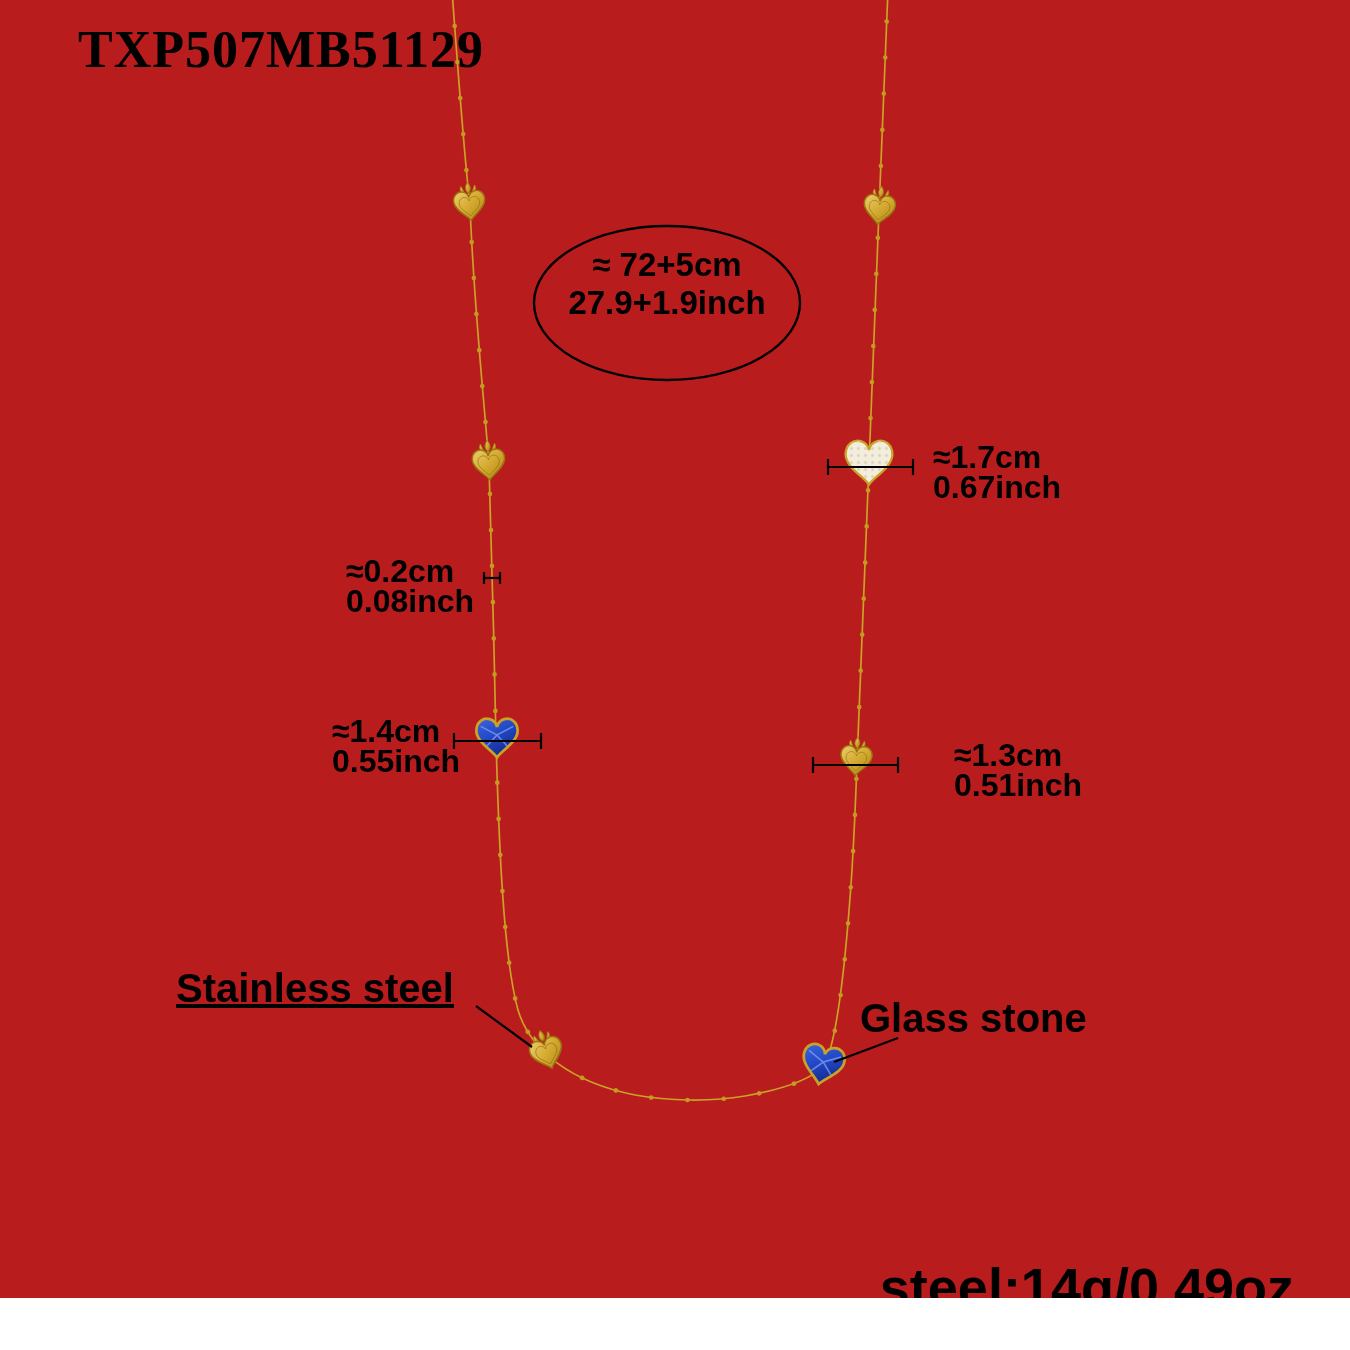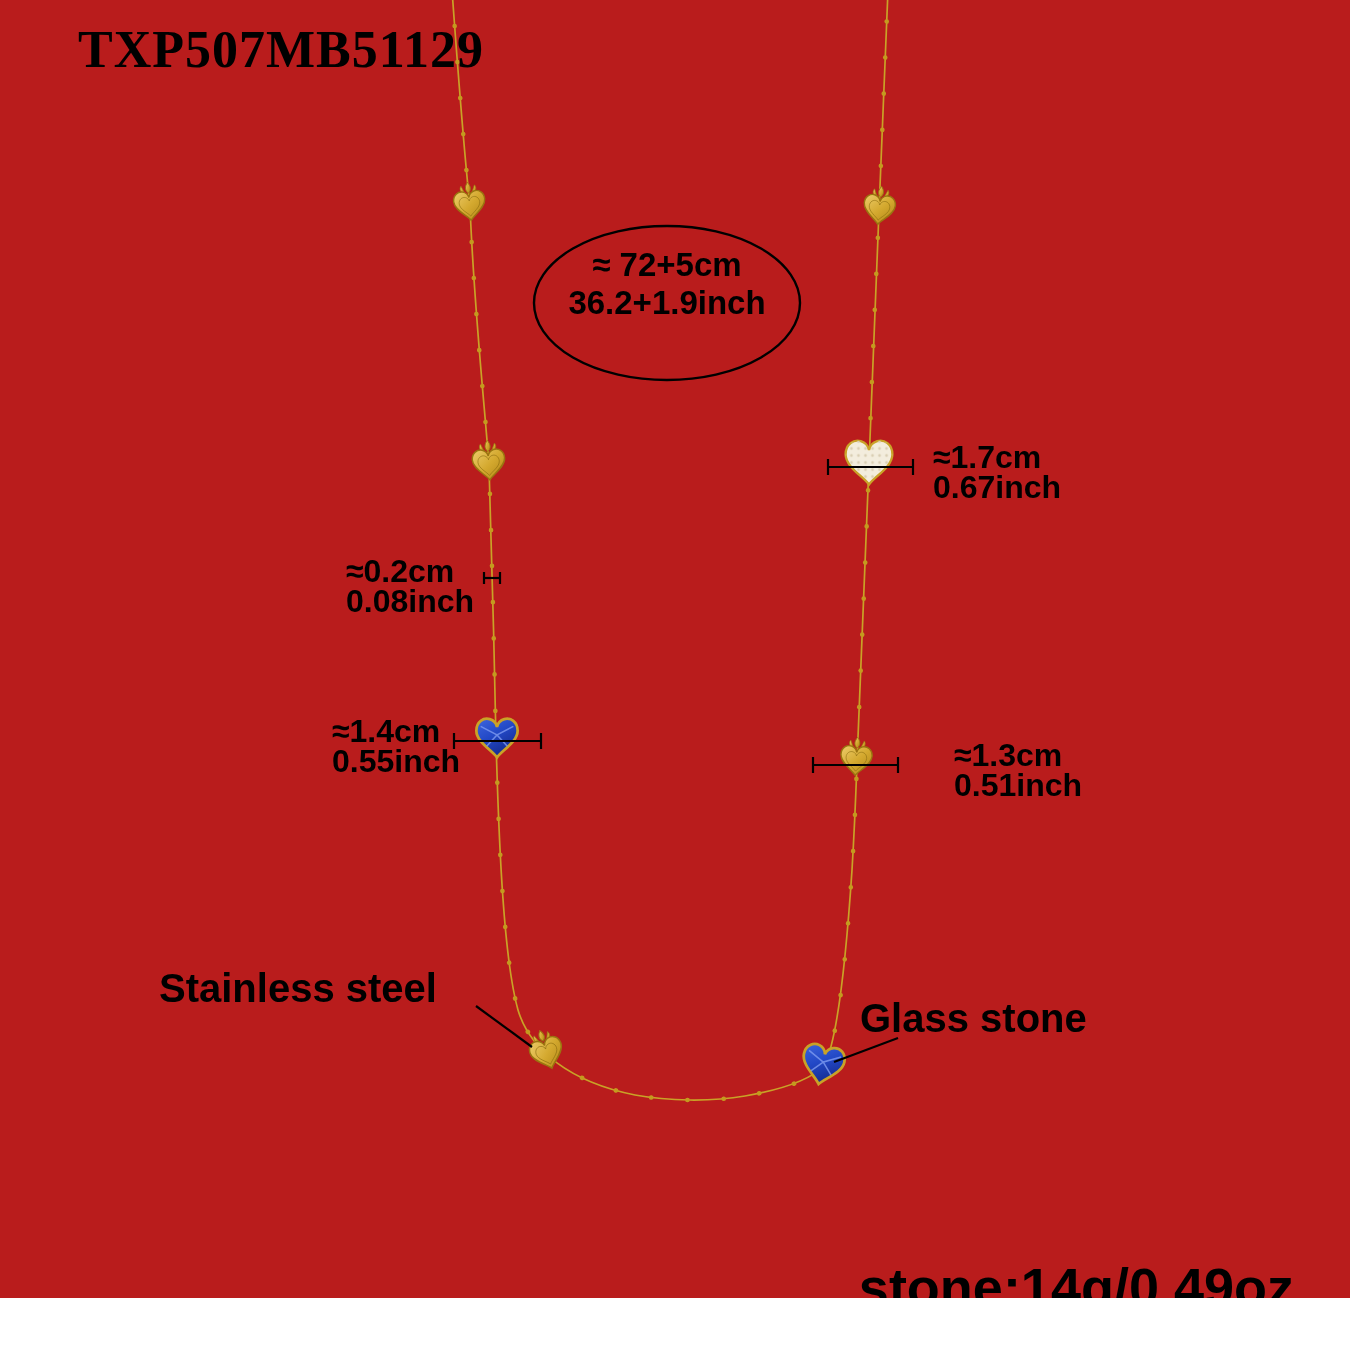--- a/index.html
+++ b/index.html
@@ -21,21 +21,21 @@
   .measure {
     font-weight:700; font-size:32px; line-height:30px; white-space:nowrap;
   }
   .m-pave { left:933px; top:442px; }
   .m-bead { left:346px; top:556px; }
   .m-blue { left:332px; top:716px; }
   .m-gold { left:954px; top:740px; }
   .material {
     font-weight:700; font-size:40px; white-space:nowrap;
   }
-  .mat-metal { left:159px; top:966px; }
+  .mat-metal { left:176px; top:966px;text-decoration:underline; }
   .mat-stone { left:860px; top:996px; }
   .weight-label {
     right:56px; top:1256px;
     font-weight:700; font-size:54px; white-space:nowrap;
   }
 </style>
 </head>
 <body>
 
 <div class="stage">
@@ -118,21 +118,21 @@
     <g stroke="#000" stroke-width="2.2">
       <line x1="476" y1="1006" x2="532" y2="1047"></line>
       <line x1="898" y1="1038" x2="834" y2="1062"></line>
     </g>
   </svg>
 
   <div class="abs product-code">TXP507MB51129</div>
 
   <div class="abs length-label">
     <div>≈ 72+5cm</div>
-    <div>36.2+1.9inch</div>
+    <div>27.9+1.9inch</div>
   </div>
 
   <div class="abs measure m-pave">
     <div>≈1.7cm</div>
     <div>0.67inch</div>
   </div>
 
   <div class="abs measure m-bead">
     <div>≈0.2cm</div>
     <div>0.08inch</div>
@@ -145,15 +145,15 @@
 
   <div class="abs measure m-gold">
     <div>≈1.3cm</div>
     <div>0.51inch</div>
   </div>
 
   <div class="abs material mat-metal">Stainless steel</div>
 
   <div class="abs material mat-stone">Glass stone</div>
 
-  <div class="abs weight-label">stone:14g/0.49oz</div>
+  <div class="abs weight-label">steel:14g/0.49oz</div>
 
 </div>
 
 </body></html>

